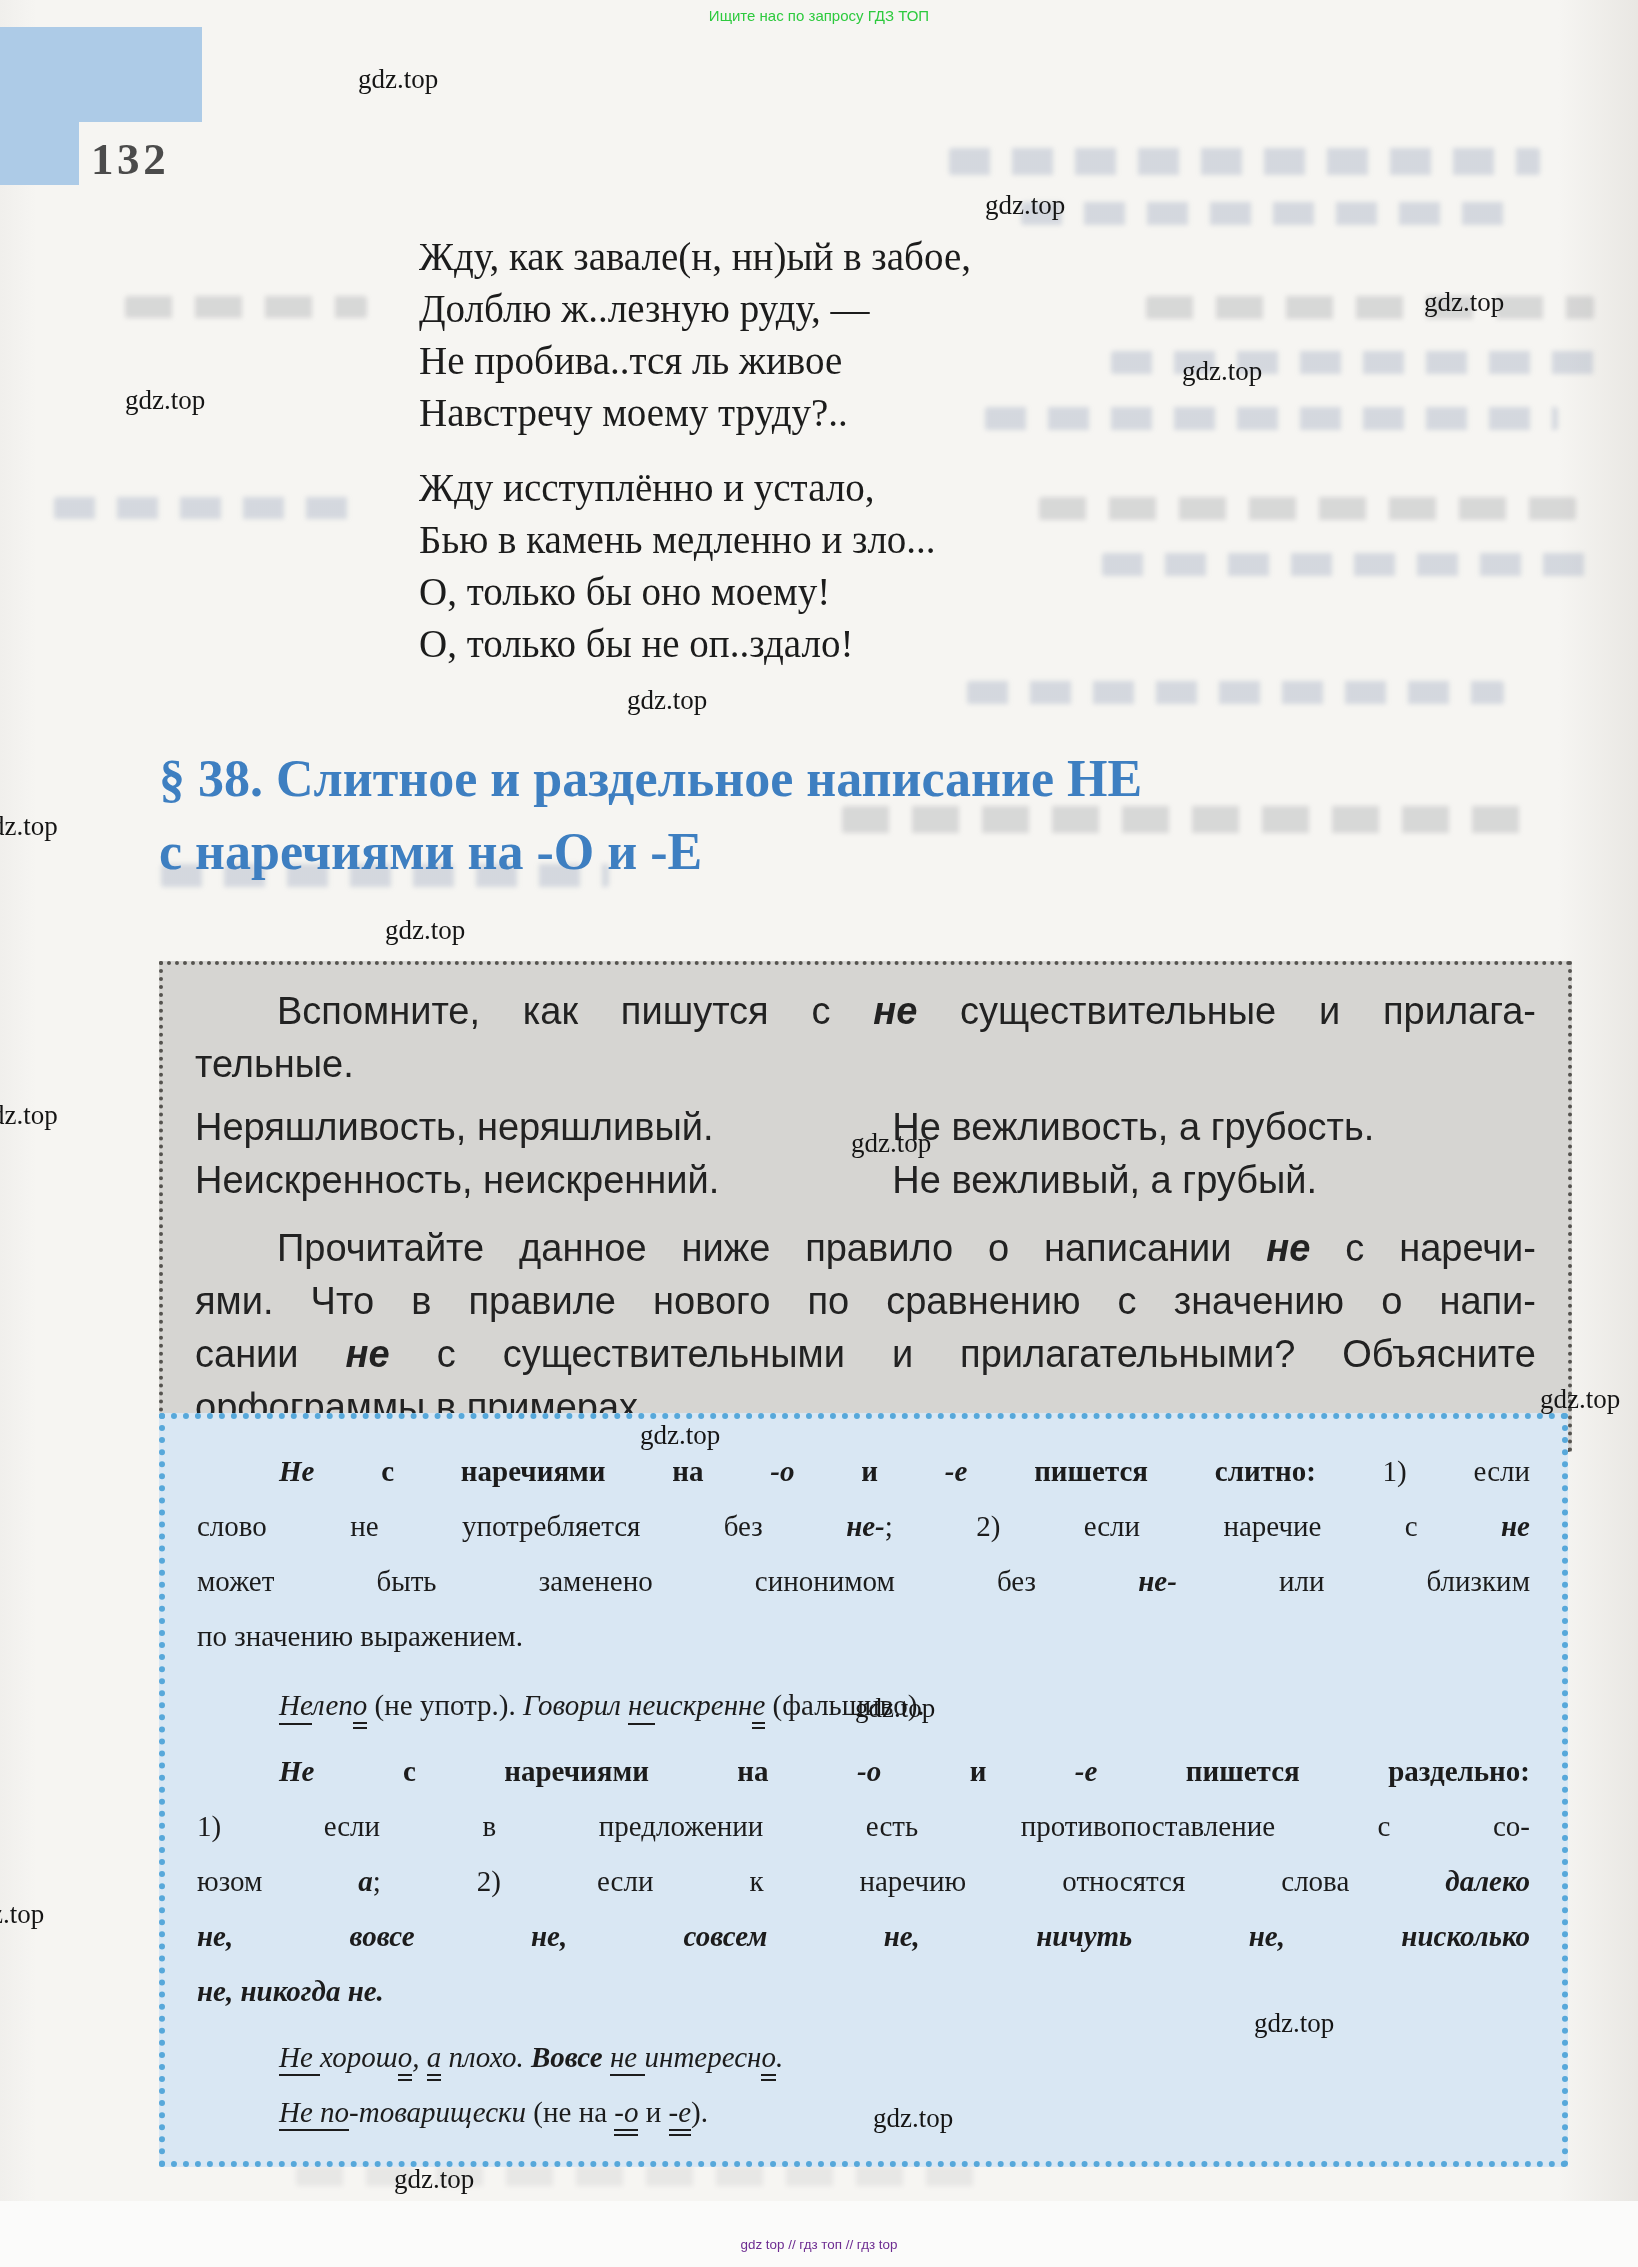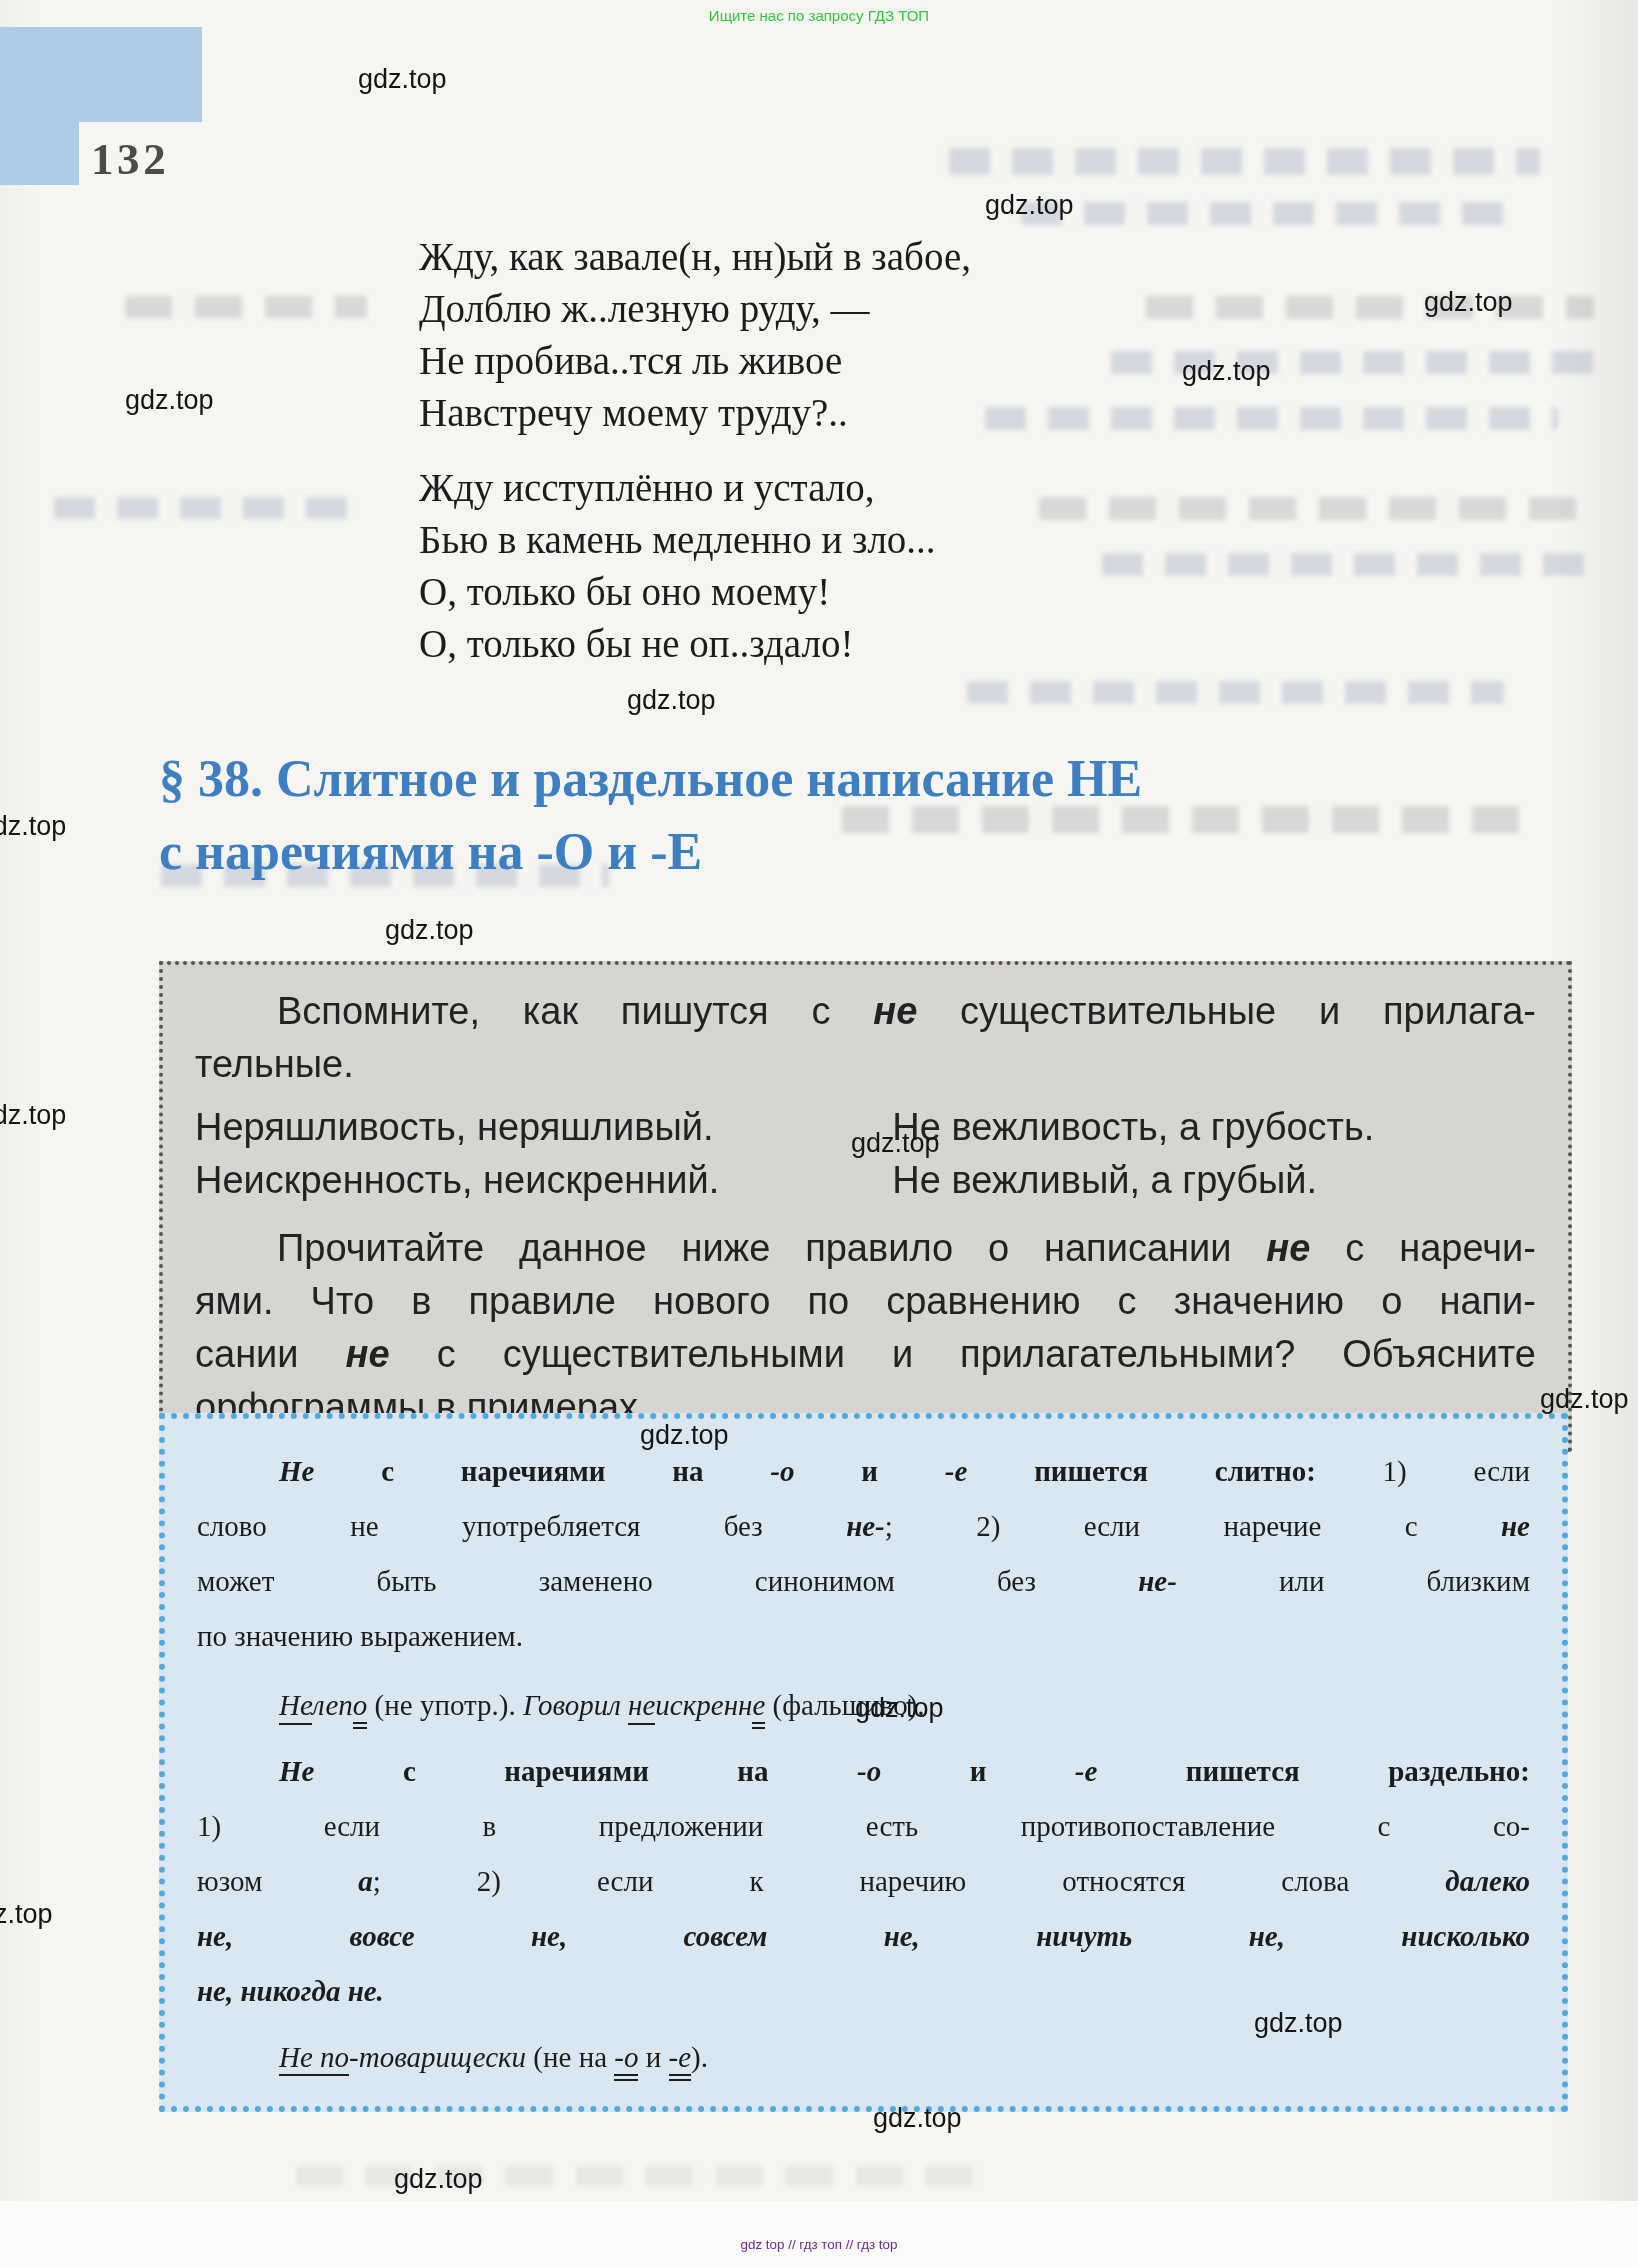--- a/index.html
+++ b/index.html
@@ -32,21 +32,21 @@
   .exrow .col-r{flex:1;}
   .gap-s{height:10.7px;}
   .gap-m{height:14.3px;}
   .r{font-style:normal;font-weight:normal;}
   .b{font-weight:bold;}
   .i{font-style:italic;}
   .bi{font-weight:bold;font-style:italic;}
   .u1{border-bottom:2.7px solid #1d1d1d;padding-bottom:1.8px;}
   .u2{border-bottom:7.2px double #1d1d1d;padding-bottom:0.9px;}
   .ital{}
-  .wm{position:absolute;font-family:Liberation Sans, sans-serif;font-size:27px;
+  .wm{position:absolute;font-family:Liberation Serif, serif;font-size:27px;
     color:#151515;white-space:nowrap;}
   .footer{position:absolute;top:2237px;left:0;width:100%;text-align:center;
     font-family:"Liberation Sans",sans-serif;font-size:13.4px;color:#6d2c91;}
   .band{position:absolute;left:0;top:2201px;width:100%;height:66px;background:#fbfbfa;}
   .bleed{position:absolute;filter:blur(2.7px);border-radius:3.6px;
     background:repeating-linear-gradient(90deg,rgba(116,134,168,.26) 0 41px,rgba(0,0,0,0) 41px 63px);}
   .bleed.gray{background:repeating-linear-gradient(90deg,rgba(95,100,110,.20) 0 47px,rgba(0,0,0,0) 47px 70px);}
 </style>
 </head>
 <body>
@@ -123,20 +123,21 @@
     <div><span class="r">по значению выражением.</span></div>
     <div class="gap-m"></div>
     <div class="indent"><span class="i u1">Не</span><span class="i">леп</span><span class="i u2">о</span><span class="r"> (не употр.). </span><span class="i">Говорил </span><span class="i u1">не</span><span class="i">искренн</span><span class="i u2">е</span><span class="r"> (фальшиво).</span></div>
     <div class="gap-s"></div>
     <div class="jline indent"><span class="bi">Не</span><span class="b"> с наречиями на </span><span class="bi">-о</span><span class="b"> и </span><span class="bi">-е</span><span class="b"> пишется раздельно:</span></div>
     <div class="jline"><span class="r">1) если в предложении есть противопоставление с со-</span></div>
     <div class="jline"><span class="r">юзом </span><span class="bi">а</span><span class="r">; 2) если к наречию относятся слова </span><span class="bi">далеко</span></div>
     <div class="jline"><span class="bi">не, вовсе не, совсем не, ничуть не, нисколько</span></div>
     <div><span class="bi">не, никогда не.</span></div>
     <div class="gap-s"></div>
+    <div class="indent"><span class="i u1">Не </span><span class="i">хорош</span><span class="i u2">о</span><span class="i">, </span><span class="i u2">а</span><span class="i"> плохо. </span><span class="bi">Вовсе </span><span class="i u1">не </span><span class="i">интересн</span><span class="i u2">о</span><span class="i">.</span></div>
     <div class="indent"><span class="i u1">Не по</span><span class="i">-товарищески </span><span class="r">(не на </span><span class="i u2">-о</span><span class="r"> и </span><span class="i u2">-е</span><span class="r">).</span></div>
   </div>
 
   <span class="wm" style="left:358px;top:64px;">gdz.top</span>
   <span class="wm" style="left:985px;top:190px;">gdz.top</span>
   <span class="wm" style="left:125px;top:385px;">gdz.top</span>
   <span class="wm" style="left:1424px;top:287px;">gdz.top</span>
   <span class="wm" style="left:1182px;top:356px;">gdz.top</span>
   <span class="wm" style="left:627px;top:685px;">gdz.top</span>
   <span class="wm" style="left:-22.4px;top:811px;">gdz.top</span>

